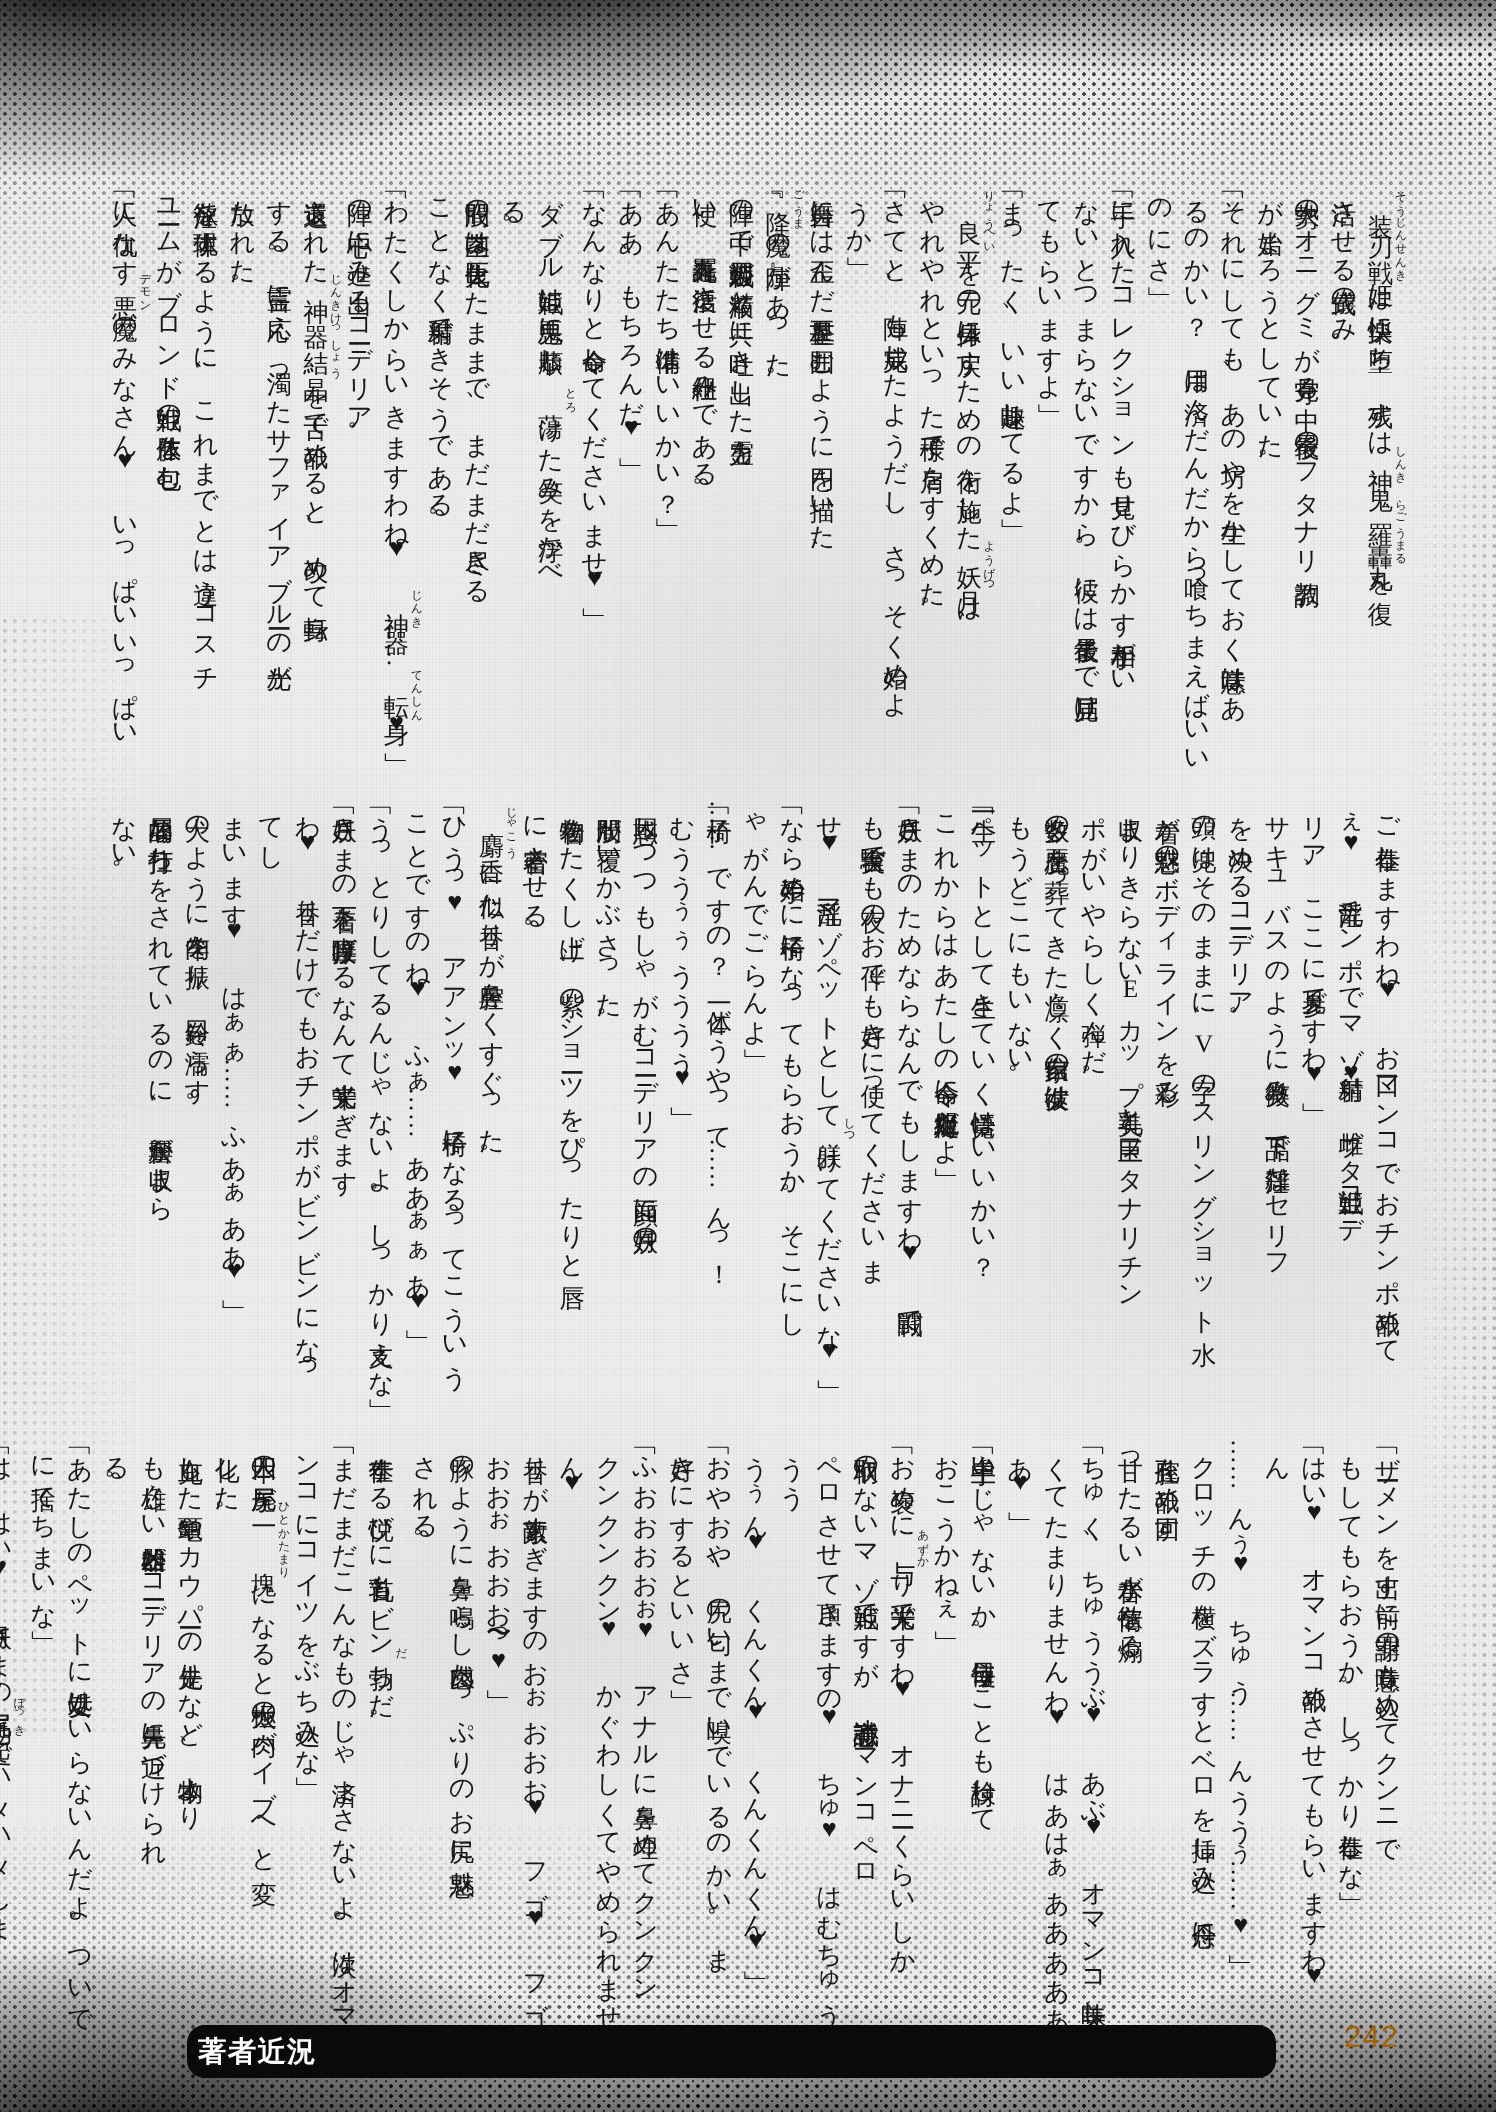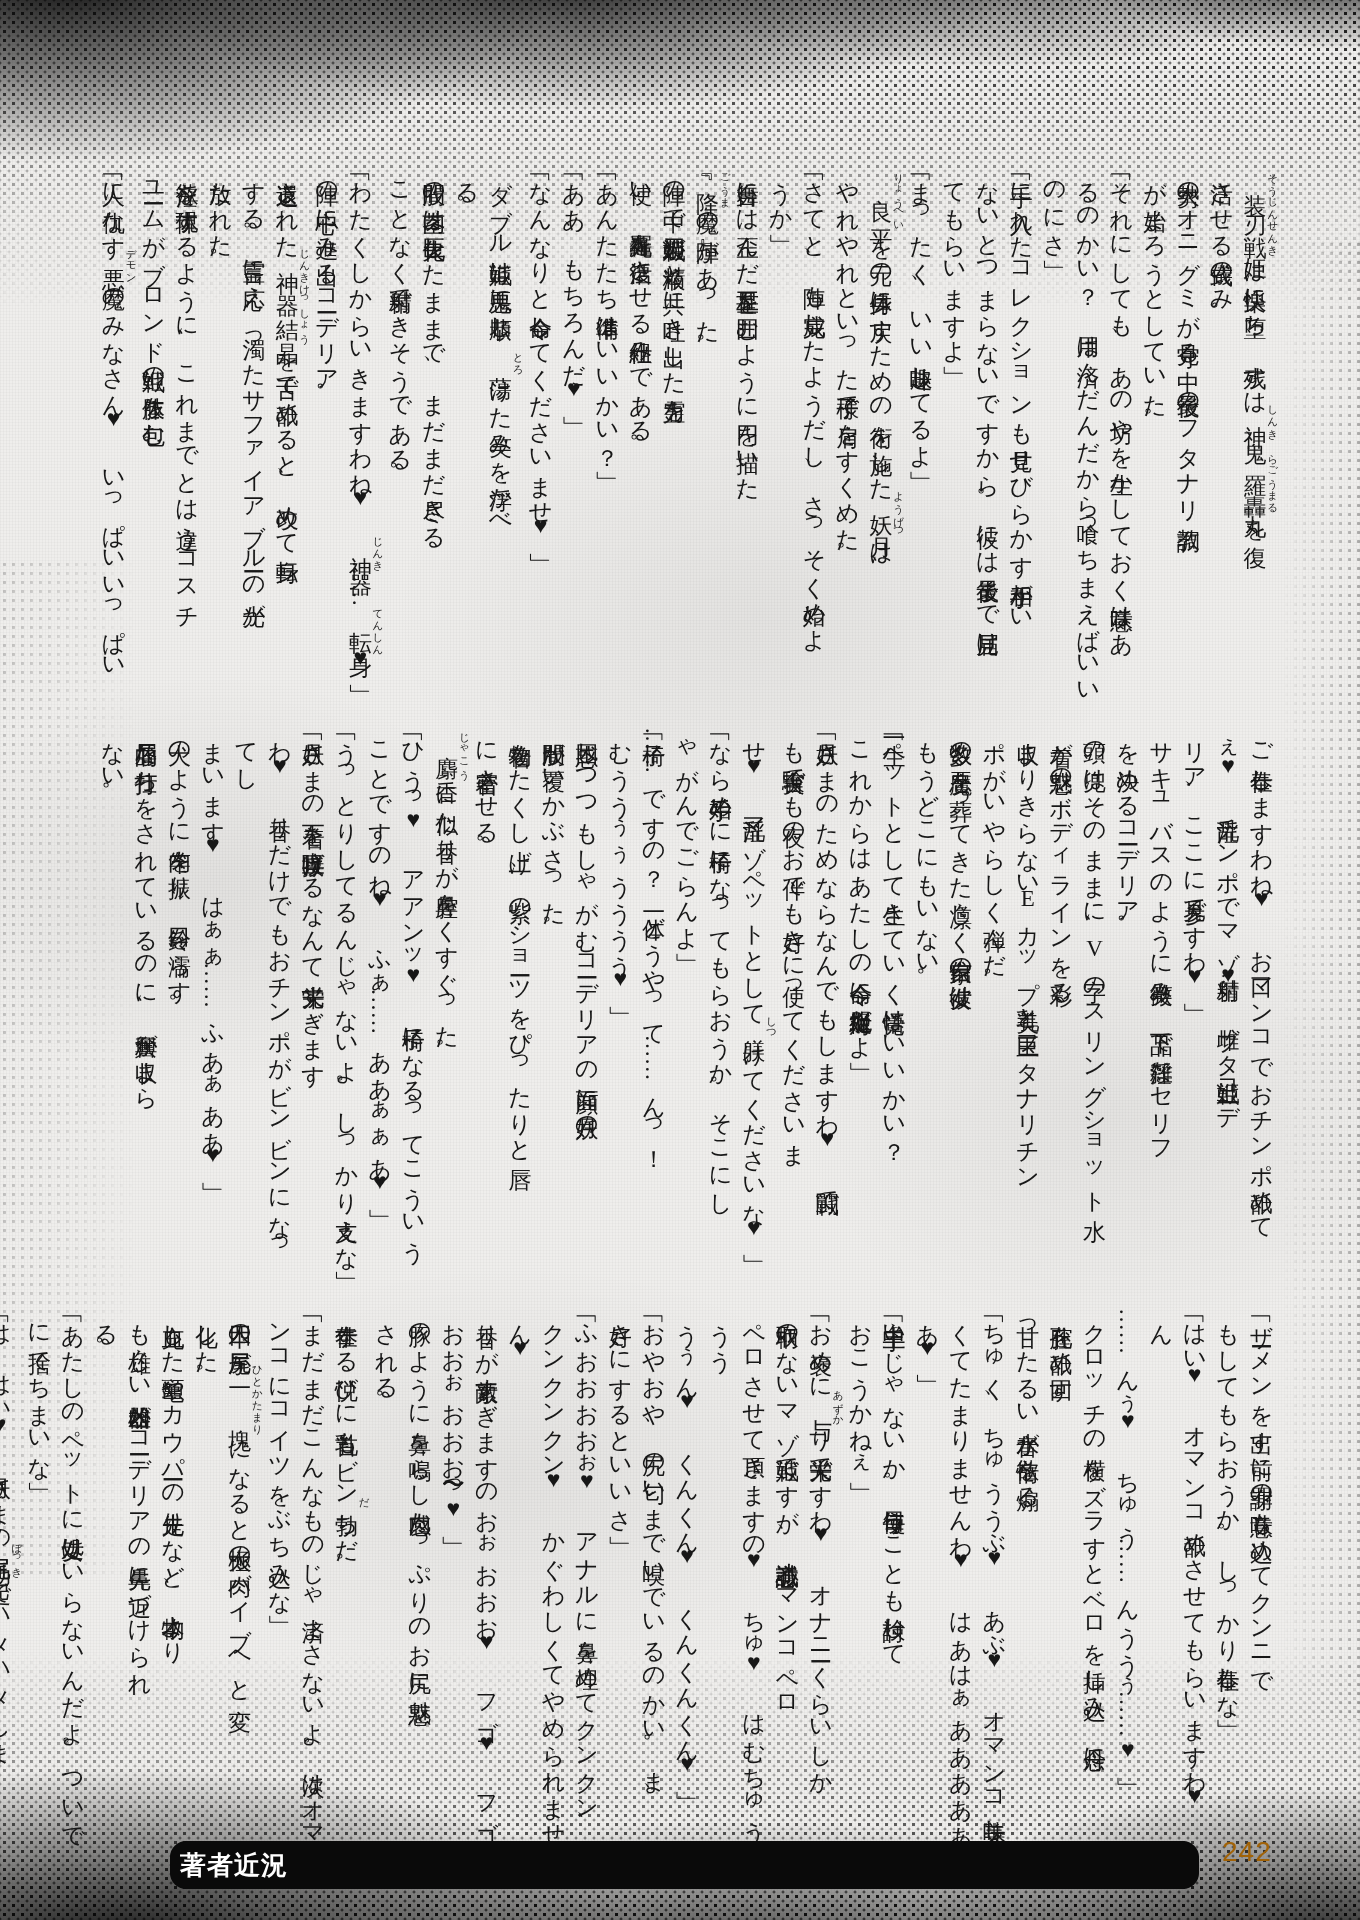--- a/index.html
+++ b/index.html
@@ -65,21 +65,21 @@
   .block2{top:726px;}
   .block3{top:1308px;}
   .tcol{height:100%;line-height:33.4px;}
   ruby{ruby-position:over;}
   rt{font-size:10.5px;letter-spacing:0;line-height:1;color:#171717;}
   .upright{text-orientation:upright;-webkit-text-orientation:upright;}
 
   
   .footer{position:absolute;left:170px;top:1841px;width:990px;height:48px;z-index:6;
     background:#0a0a0a;border-radius:16px;
-    font-family:"Liberation Sans","DejaVu Sans",sans-serif;padding-left:39px;}
+    font-family:"Liberation Sans","DejaVu Sans",sans-serif;}
   .footer-label{position:absolute;left:0;top:0;width:128px;height:48px;
     display:flex;align-items:center;justify-content:center;
     color:#fff;font-weight:700;font-size:26px;letter-spacing:1px;white-space:nowrap;}
   .footer-body{position:absolute;left:128px;top:4px;right:4px;bottom:4px;
     background:#ffffff;border-radius:5px 13px 13px 5px;
     padding:2px 10px 0 10px;box-sizing:border-box;}
   .footer-line{color:#111;font-size:15px;line-height:19px;font-weight:700;
     letter-spacing:0.2px;white-space:nowrap;}
 
   .pagenum{position:absolute;left:1222px;top:1836px;z-index:6;

